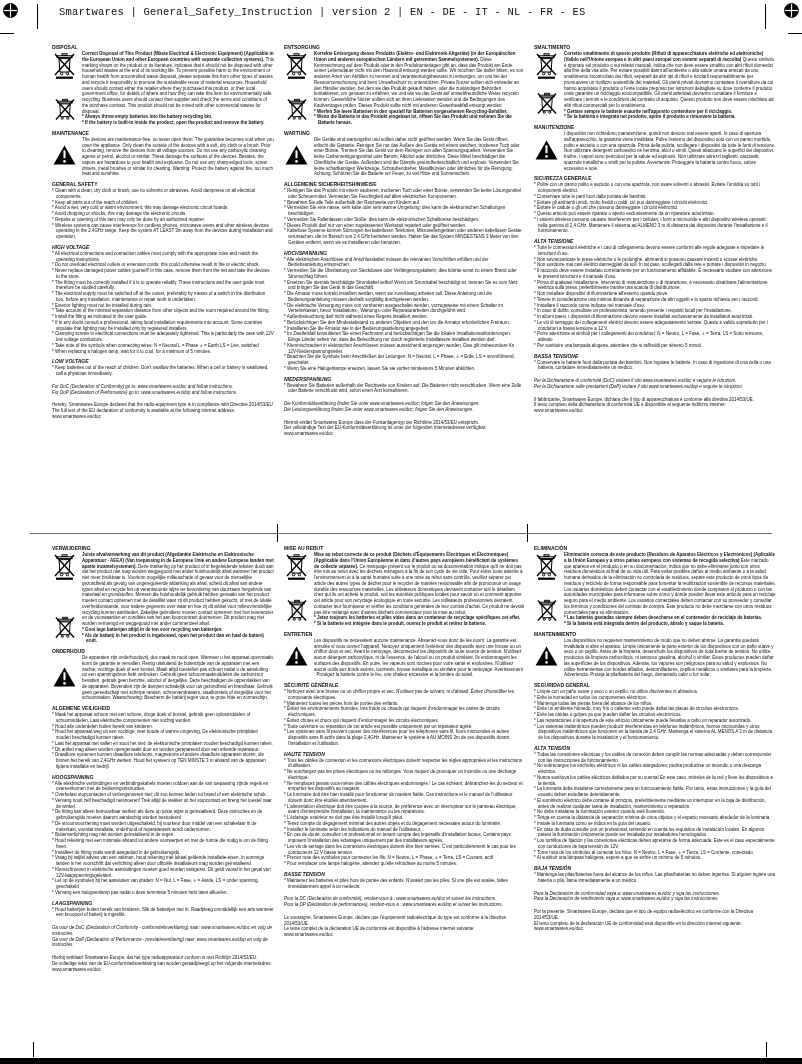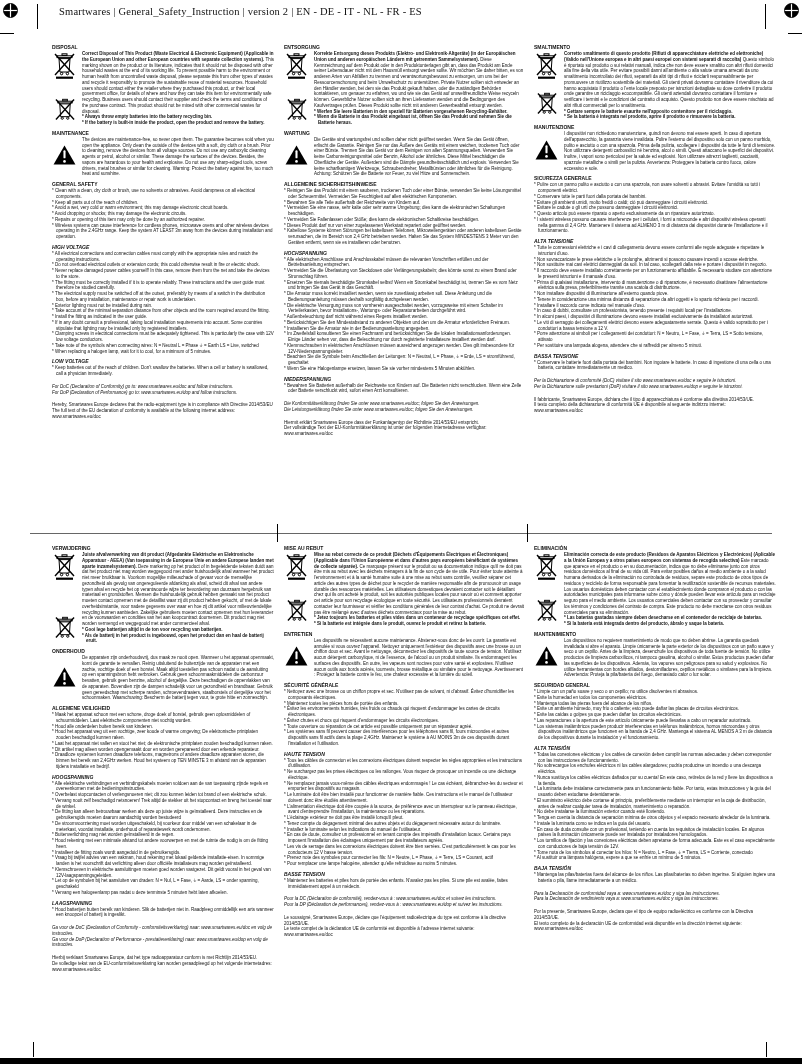--- a/index.html
+++ b/index.html
@@ -1,19 +1,19 @@
 <!DOCTYPE html>
 <html><head>
 <meta charset="utf-8">
 <style>
   html,body{margin:0;padding:0;background:#e8e8e8;}
   .page{position:relative;width:802px;height:1064px;background:#ffffff;overflow:hidden;
         font-family:"Liberation Sans",sans-serif;color:#111;}
   .header-title{position:absolute;top:6px;left:59px;font-size:10.5px;letter-spacing:.2px;
-        font-family:Liberation Serif, serif;color:#111;}
+        font-family:Liberation Mono, monospace;color:#111;}
   
   .reg-mark{position:absolute;width:15px;height:15px;}
   .reg-tl{left:3px;top:3px;} .reg-tr{right:3px;top:3px;}
   .corner-vline{position:absolute;width:1px;height:25px;background:#000;top:4px;}
   .cv-l{left:37px;} .cv-r{right:36px;}
   .corner-hline{position:absolute;height:1px;width:14px;background:#000;top:33px;}
   .ch-l{left:0;} .ch-r{right:0;}
   .bottom-vline{position:absolute;width:1px;height:15px;background:#000;bottom:7px;}
   .bv-l{left:33px;} .bv-r{right:35px;}
   .bottom-bar{position:absolute;left:0;bottom:0;width:100%;height:6px;background:#000;}

